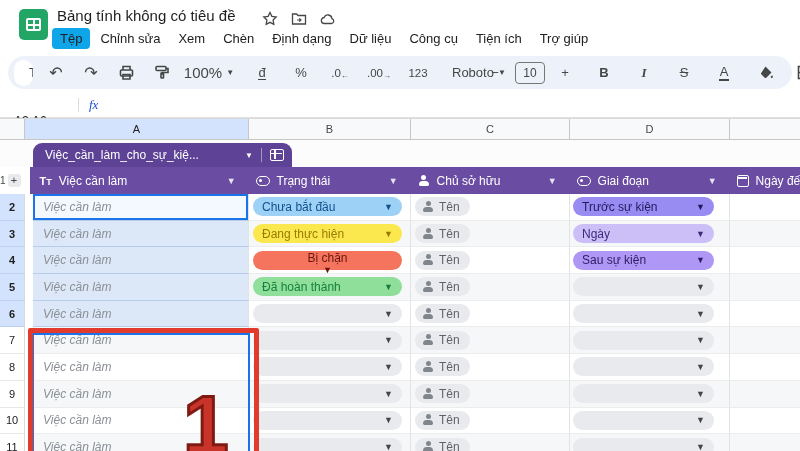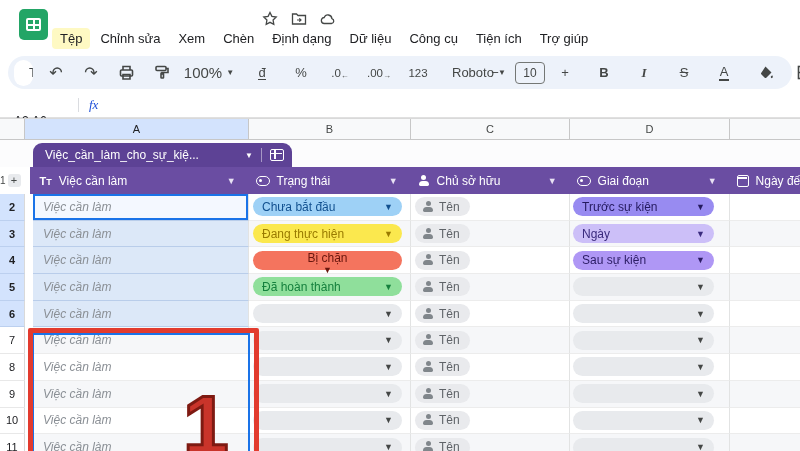--- a/index.html
+++ b/index.html
@@ -15,21 +15,21 @@
       linear-gradient(#fff,#fff) left 0 top 5.5px/15px 2px no-repeat,
       linear-gradient(#fff,#fff) left 6.5px top 0/2px 13px no-repeat,
       linear-gradient(#fff,#fff) 0 0/15px 13px no-repeat;
     background-color:transparent; border:2px solid #fff; border-radius:2px; background:none; }
   #logo .grid:before { content:""; position:absolute; left:-2px; top:3.5px; width:15px; height:2px; background:#fff; }
   #logo .grid:after  { content:""; position:absolute; left:4.5px; top:-2px; width:2px; height:13px; background:#fff; }
   #doc-title { position:absolute; left:57px; top:7px; font-size:15px; color:#1f1f1f; }
   .tb-ico { position:absolute; top:11px; width:16px; height:16px; color:#444746; }
   #menubar { position:absolute; left:52px; top:28px; height:21px; display:flex; gap:2px; }
   .menu-item { font-size:13px; color:#202124; padding:2px 8px; border-radius:4px; line-height:17px; }
-  .menu-item.active { background:#fef9c3; }
+  .menu-item.active { background:#0ea5e9; }
 
   
   #toolbar { position:absolute; left:8px; top:56px; width:784px; height:33px; background:#edf2fa;
     border-radius:17px; display:flex; align-items:center; font-size:13px; color:#444746; }
   .tgroup { display:flex; align-items:center; }
   .tdiv { width:1px; height:18px; background:#c4c7c5; margin:0 5px; }
   .tbtn { display:flex; align-items:center; justify-content:center; height:24px; min-width:26px;
     border-radius:4px; color:#444746; font-size:13px; }
   #search-pill { display:flex; align-items:center; gap:6px; background:#fff; border-radius:16px;
     height:26px; margin-left:6px; padding:0 10px 0 9px; width:118px; overflow:hidden; white-space:nowrap; }
@@ -130,20 +130,21 @@
 </style>
 </head>
 <body>
 
 <div id="stage">
 
   <div id="topbar">
     <div id="logo">
         <div class="grid"></div>
       </div>
+    <div id="doc-title">Bảng tính không có tiêu đề</div>
     <svg class="tb-ico" style="left:262px" viewBox="0 0 16 16">
       <path d="M8 1.5l1.9 3.9 4.3.6-3.1 3 .7 4.3L8 11.3l-3.8 2 .7-4.3-3.1-3 4.3-.6z" fill="none" stroke="#444746" stroke-width="1.3"></path>
       </svg>
     <svg class="tb-ico" style="left:291px" viewBox="0 0 16 16">
       <path d="M1.5 3h4l1.5 1.5h7.5V13h-13z" fill="none" stroke="#444746" stroke-width="1.3"></path>
       <path d="M6 9h4M8.3 7.3L10 9l-1.7 1.7" fill="none" stroke="#444746" stroke-width="1.2"></path>
       </svg>
     <svg class="tb-ico" style="left:320px" viewBox="0 0 16 16">
       <path d="M4.5 12.5a3 3 0 0 1-.3-6 4 4 0 0 1 7.7 1.1 2.5 2.5 0 0 1-.4 4.9z" fill="none" stroke="#444746" stroke-width="1.3"></path>
       </svg>

